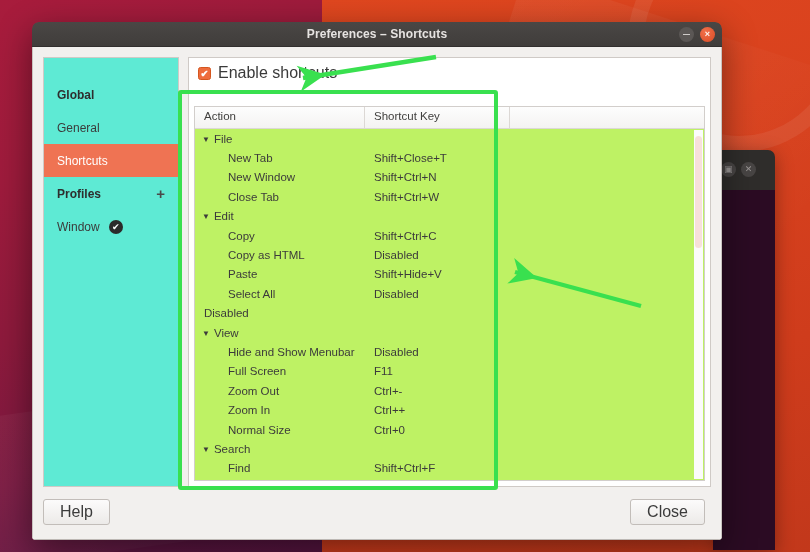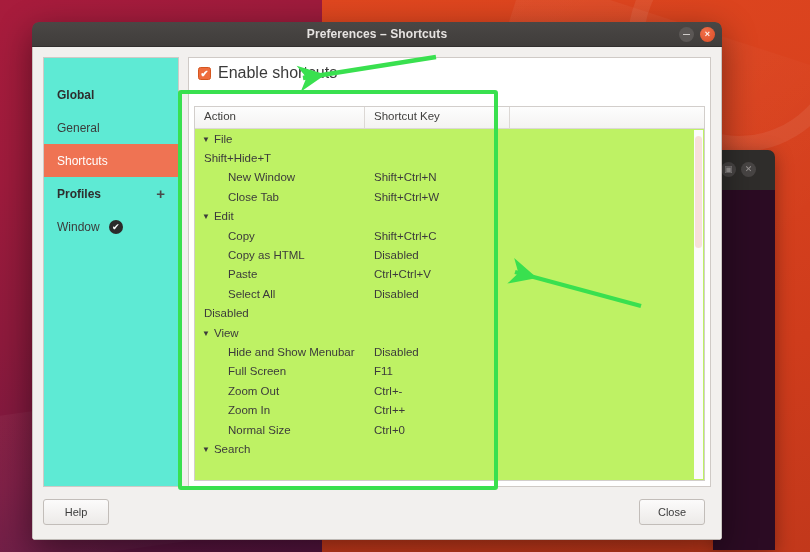--- a/index.html
+++ b/index.html
@@ -141,21 +141,21 @@
   #tscroll { position:absolute; right:1px; top:23px; width:9px; bottom:1px; background:#fbfbfb; }
   #tscroll .thumb { position:absolute; left:1px; top:6px; width:7px; height:112px;
                     background:#f7e0da; border-radius:4px; }
 
   
   #footer { position:absolute; left:10px; right:10px; bottom:12px; height:28px; }
   .btn {
     height:26px; min-width:66px; padding:0 16px;
     background: linear-gradient(180deg,#fcfbfb 0%,#eceae8 100%);
     border:1px solid #c2bdb9; border-radius:3px;
-    font-size:11px; color:#3b3b3b; cursor:default;
+    font-size:16px; color:#3b3b3b; cursor:default;
     display:inline-flex; align-items:center; justify-content:center;
   }
   #btn-help { position:absolute; left:0; top:0; }
   #btn-close-btn { position:absolute; right:6px; top:0; }
 
   
   #annot { position:absolute; inset:0; pointer-events:none; }
   #greenbox {
     position:absolute; left:178px; top:90px; width:320px; height:400px;
     border:4px solid #39e04f; border-radius:3px;
@@ -223,21 +223,22 @@
             <div class="th c1">Action</div>
             <div class="th c2">Shortcut Key</div>
             <div class="th c3"></div>
           </div>
           <div id="tbody">
               <div class="row group">
                 <div class="act"><span class="tri">▼</span>File</div>
                 <div class="key"></div>
               </div>
               <div class="row child">
-                <div class="key">Shift+Hide+T</div>
+                <div class="act">New Tab</div>
+                <div class="key">Shift+Close+T</div>
               </div>
               <div class="row child">
                 <div class="act">New Window</div>
                 <div class="key">Shift+Ctrl+N</div>
               </div>
               <div class="row child">
                 <div class="act">Close Tab</div>
                 <div class="key">Shift+Ctrl+W</div>
               </div>
               <div class="row group">
@@ -247,21 +248,21 @@
               <div class="row child">
                 <div class="act">Copy</div>
                 <div class="key">Shift+Ctrl+C</div>
               </div>
               <div class="row child">
                 <div class="act">Copy as HTML</div>
                 <div class="key">Disabled</div>
               </div>
               <div class="row child">
                 <div class="act">Paste</div>
-                <div class="key">Ctrl+Ctrl+V</div>
+                <div class="key">Shift+Hide+V</div>
               </div>
               <div class="row child">
                 <div class="act">Select All</div>
                 <div class="key">Disabled</div>
               </div>
               <div class="row child">
                 <div class="key">Disabled</div>
               </div>
               <div class="row group">
                 <div class="act"><span class="tri">▼</span>View</div>
@@ -283,20 +284,24 @@
                 <div class="act">Zoom In</div>
                 <div class="key">Ctrl++</div>
               </div>
               <div class="row child">
                 <div class="act">Normal Size</div>
                 <div class="key">Ctrl+0</div>
               </div>
               <div class="row group">
                 <div class="act"><span class="tri">▼</span>Search</div>
                 <div class="key"></div>
+              </div>
+              <div class="row child">
+                <div class="act">Find</div>
+                <div class="key">Shift+Ctrl+F</div>
               </div>
             </div>
           <div id="tscroll">
             <div class="thumb"></div>
           </div>
         </div>
 
       </div>
     </div>
 

